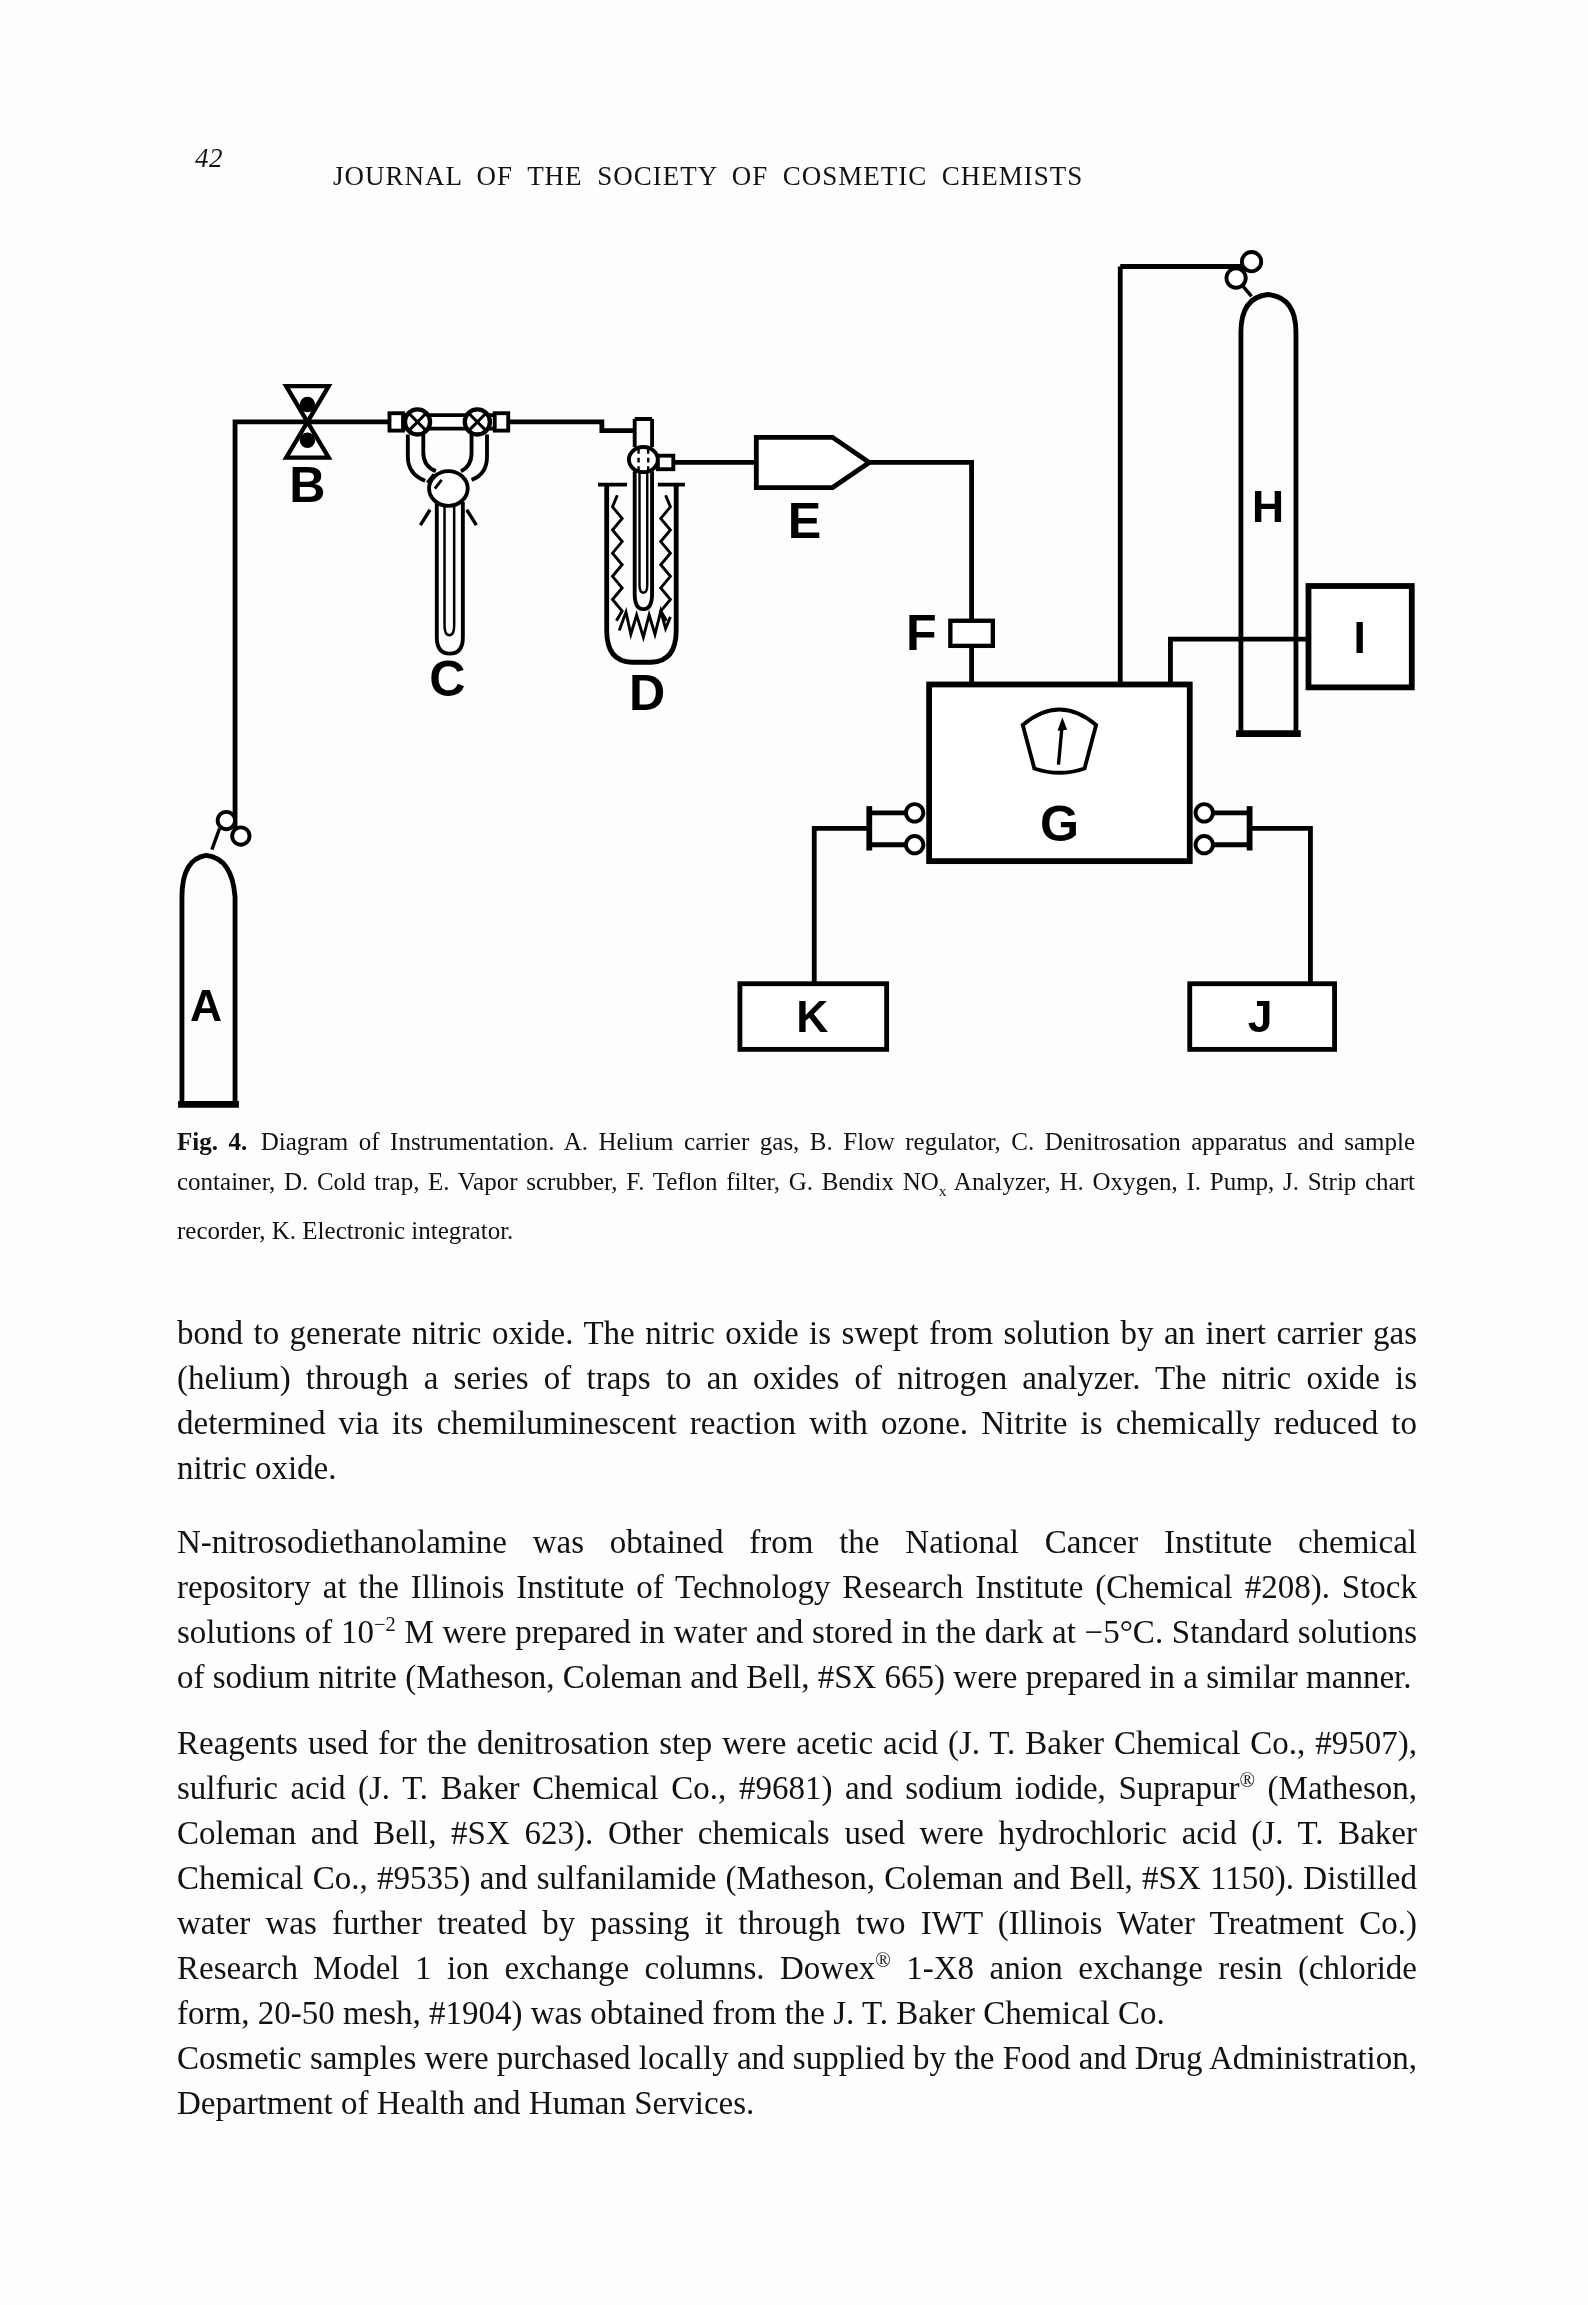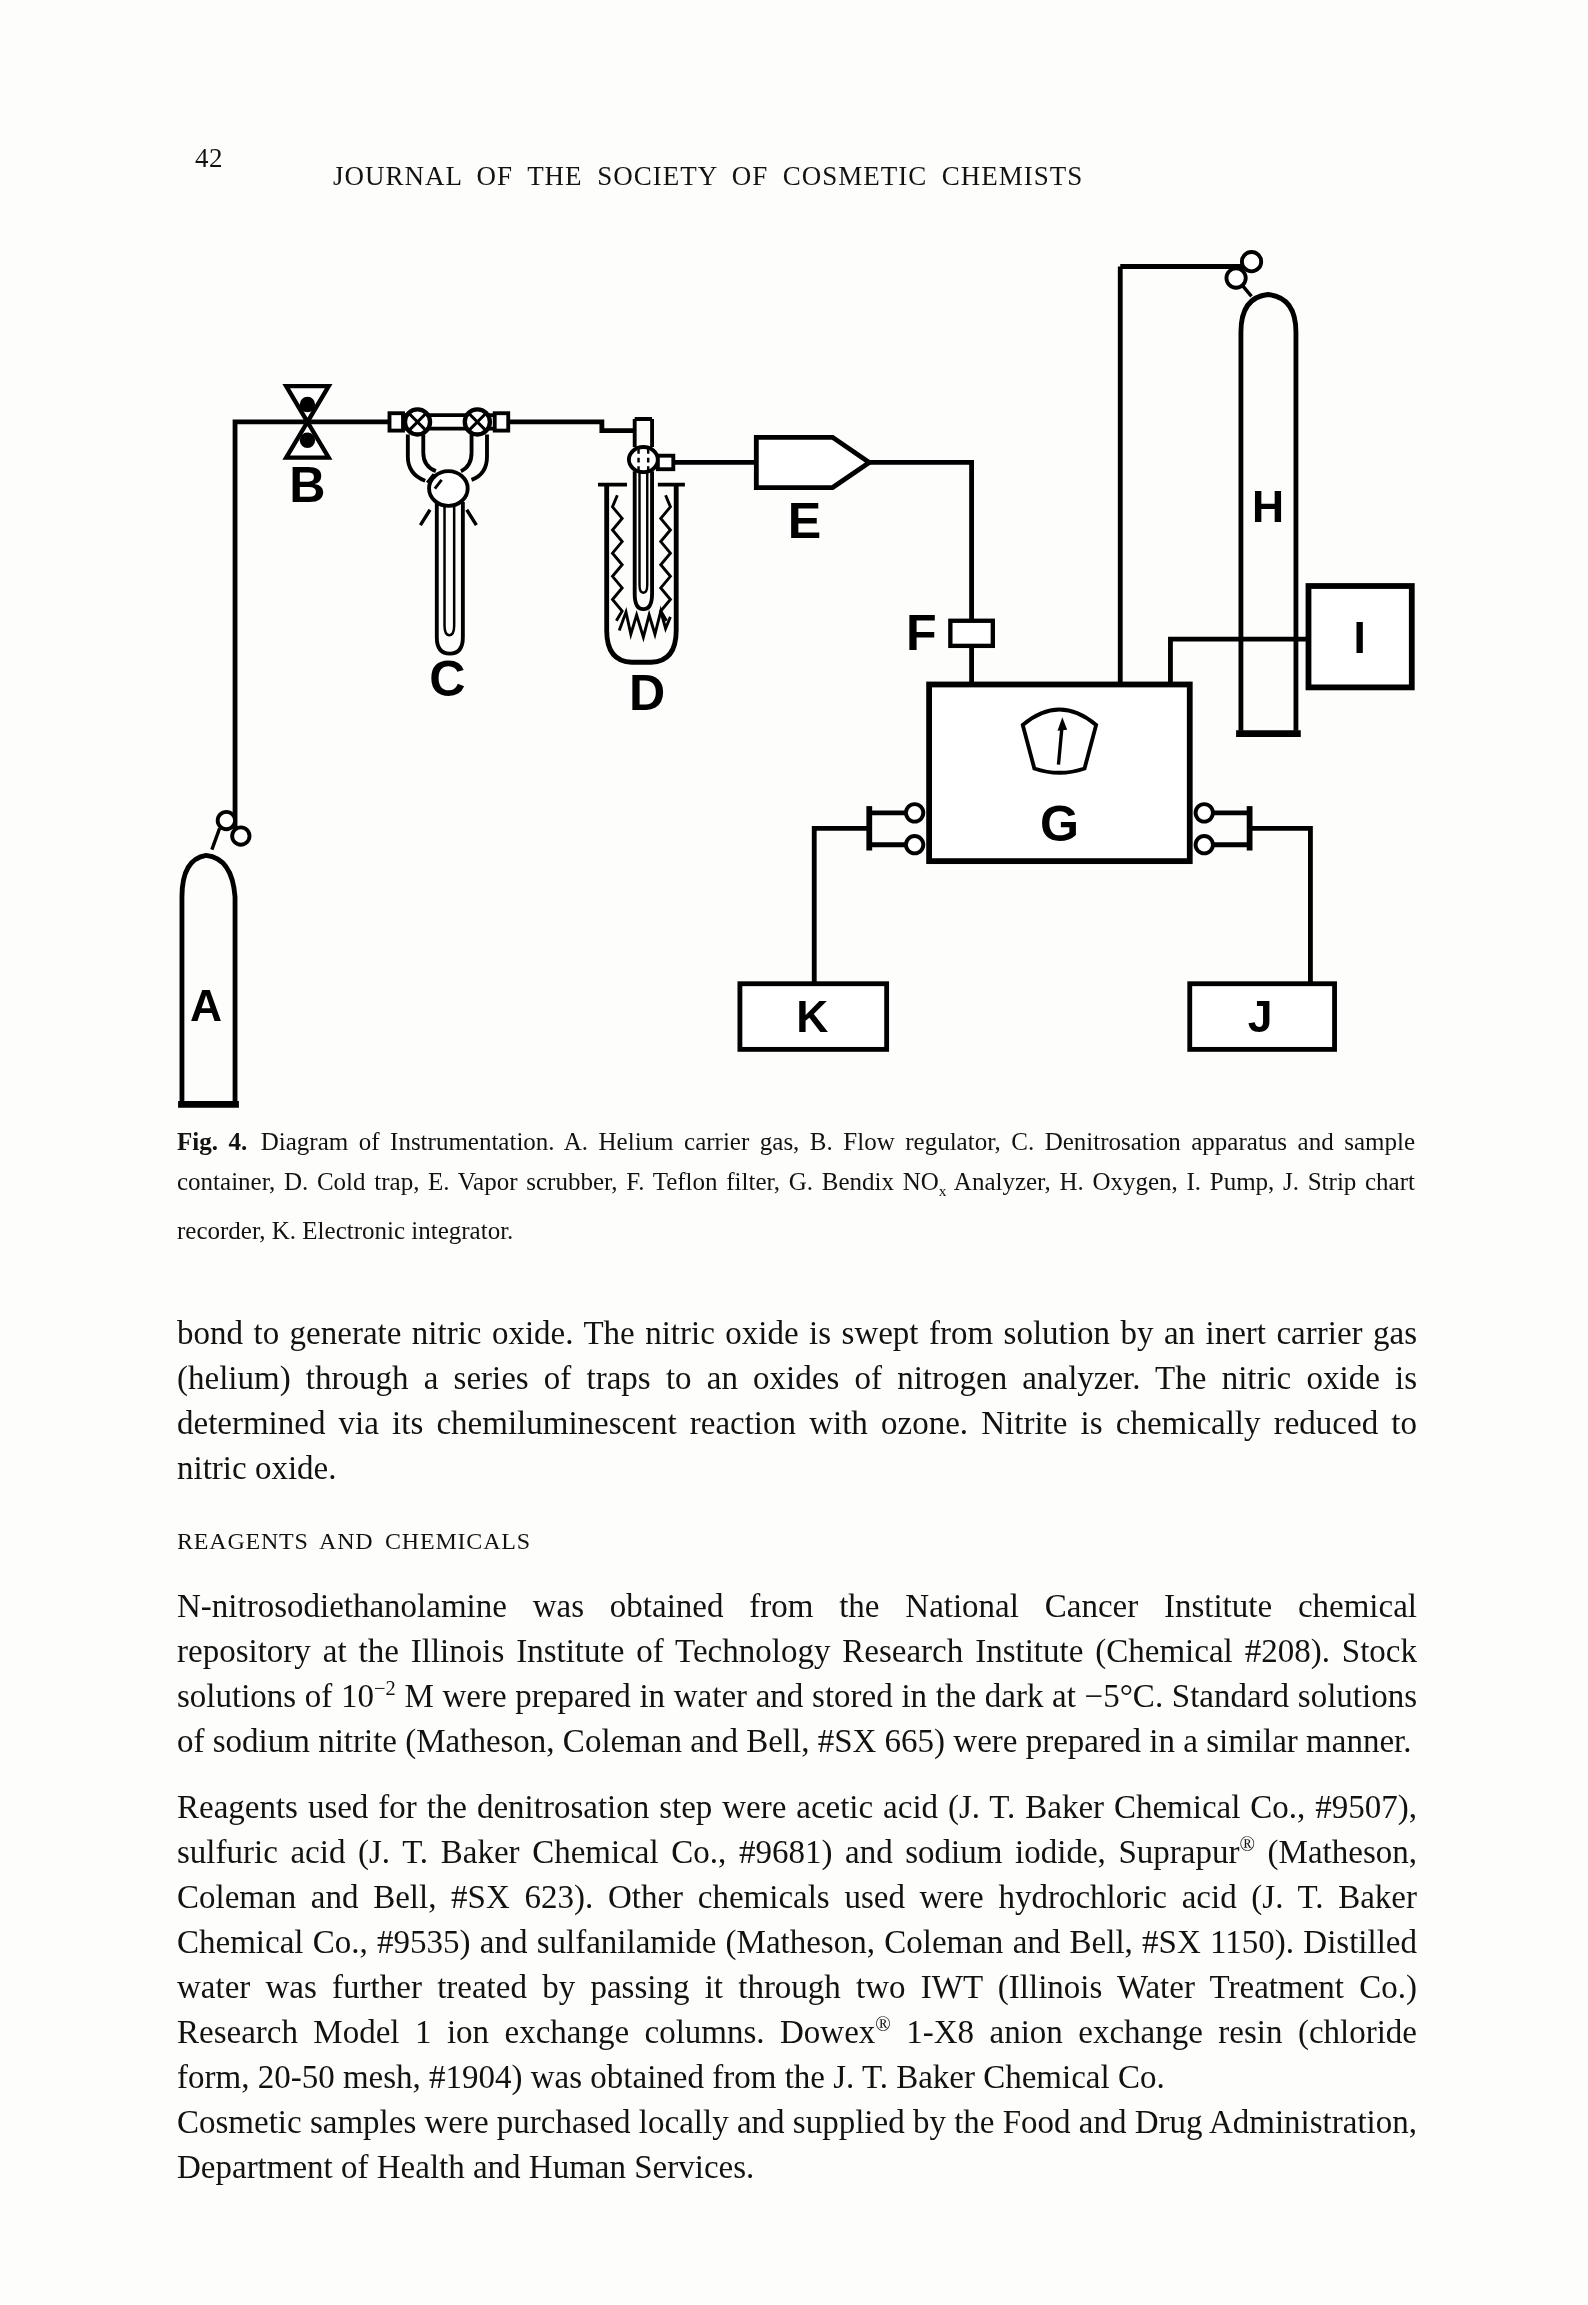--- a/index.html
+++ b/index.html
@@ -5,21 +5,21 @@
   html,body{margin:0;padding:0;background:#e8e8e8;}
   .page{
     position:relative;
     width:1588px;height:2306px;
     background:#fdfdfb;
     font-family:"Liberation Serif", serif;
     color:#121212;
     overflow:hidden;
   }
   .hdr{position:absolute;top:143px;left:0;width:1588px;height:39px;font-size:27px;letter-spacing:0.5px;}
-  .hdr .pgnum{position:absolute;left:195px;top:0;}
+  .hdr .pgnum{position:absolute;left:195px;top:0;font-style:italic;}
   .hdr .jtitle{position:absolute;left:333px;top:0;letter-spacing:1px;word-spacing:6.8px;margin-top:18px;}
   .fig{position:absolute;left:97px;top:220px;width:1448px;height:900px;margin:0;}
   .fig svg{display:block;width:1448px;height:900px;}
   .caption{
     position:absolute;left:177px;top:1122px;width:1238px;
     font-size:25px;line-height:40px;text-align:justify;margin:0;
   }
   .caption .figlab{font-weight:bold;margin-right:13.5px;}
   .caption sub{font-size:.62em;}
   .bodytext{position:absolute;left:177px;top:1311px;width:1240px;}
@@ -167,21 +167,20 @@
       </g>
 
     </svg>
   </figure>
 
   <p class="caption"><span class="figlab">Fig. 4.</span><span>Diagram of Instrumentation. A. Helium carrier gas, B. Flow regulator, C. Denitrosation apparatus and sample container, D. Cold trap, E. Vapor scrubber, F. Teflon filter, G. Bendix NO</span><sub>x</sub><span> Analyzer, H. Oxygen, I. Pump, J. Strip chart recorder, K. Electronic integrator.</span></p>
 
   <div class="bodytext">
     <p class="p1">bond to generate nitric oxide. The nitric oxide is swept from solution by an inert carrier gas (helium) through a series of traps to an oxides of nitrogen analyzer. The nitric oxide is determined via its chemiluminescent reaction with ozone. Nitrite is chemically reduced to nitric oxide.</p>
 
-    <h2>REAGENTS AND CHEMICALS</h2>
 
     <p class="p2"><span>N-nitrosodiethanolamine was obtained from the National Cancer Institute chemical repository at the Illinois Institute of Technology Research Institute (Chemical #208). Stock solutions of 10</span><sup>−2</sup><span> M were prepared in water and stored in the dark at −5°C. Standard solutions of sodium nitrite (Matheson, Coleman and Bell, #SX 665) were prepared in a similar manner.</span></p>
 
     <p class="p3"><span>Reagents used for the denitrosation step were acetic acid (J. T. Baker Chemical Co., #9507), sulfuric acid (J. T. Baker Chemical Co., #9681) and sodium iodide, Suprapur</span><sup>®</sup><span> (Matheson, Coleman and Bell, #SX 623). Other chemicals used were hydrochloric acid (J. T. Baker Chemical Co., #9535) and sulfanilamide (Matheson, Coleman and Bell, #SX 1150). Distilled water was further treated by passing it through two IWT (Illinois Water Treatment Co.) Research Model 1 ion exchange columns. Dowex</span><sup>®</sup><span> 1-X8 anion exchange resin (chloride form, 20-50 mesh, #1904) was obtained from the J. T. Baker Chemical Co.</span></p>
 
     <p class="p4">Cosmetic samples were purchased locally and supplied by the Food and Drug Administration, Department of Health and Human Services.</p>
   </div>
 
 </div>
 

